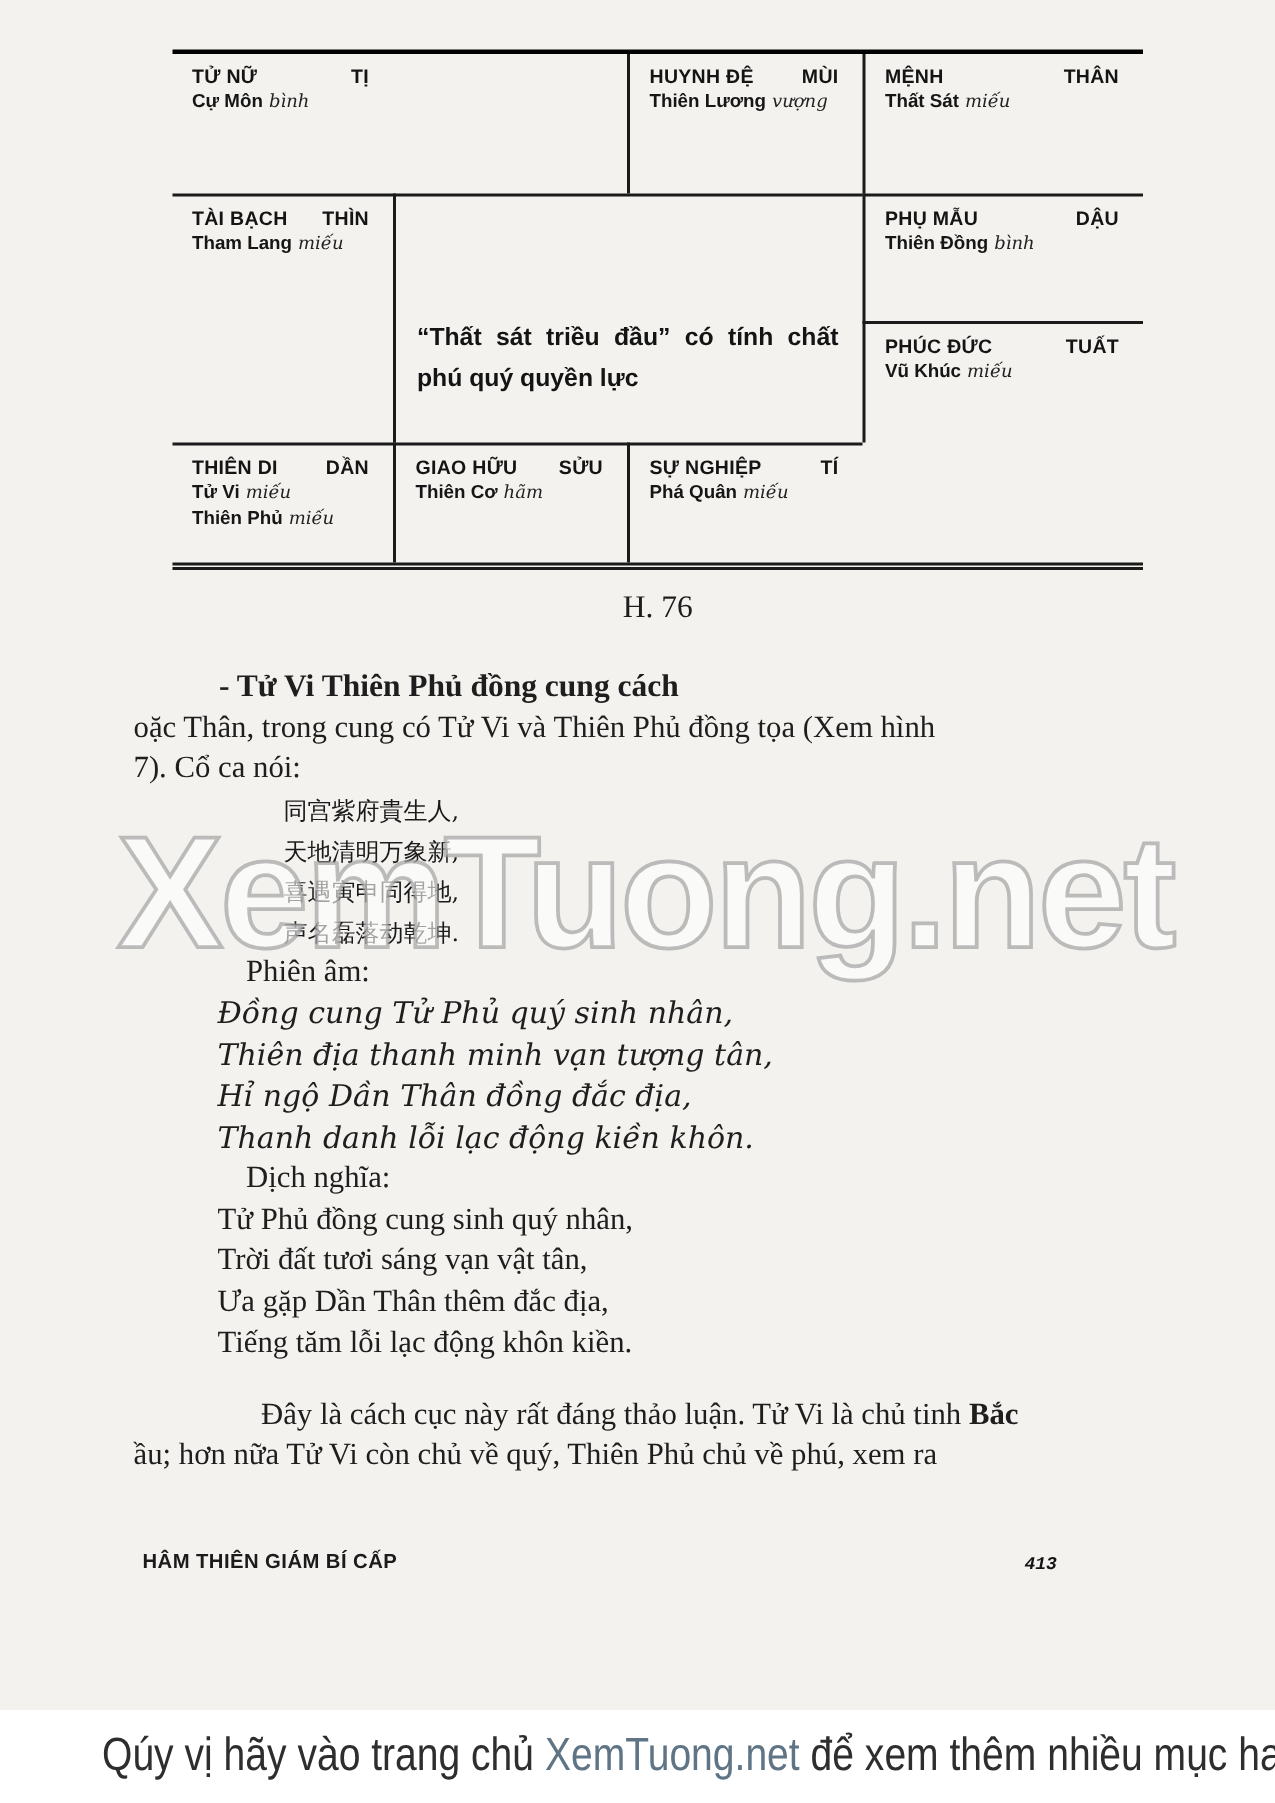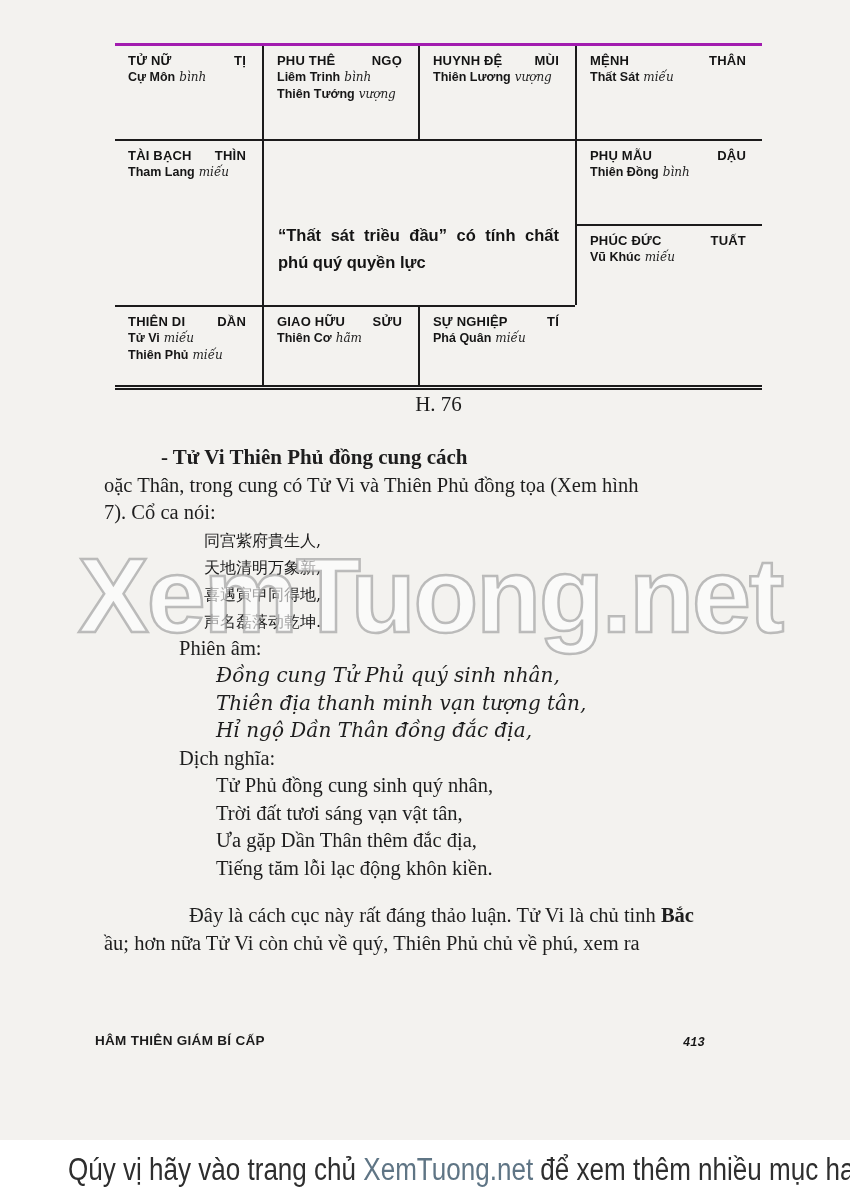--- a/index.html
+++ b/index.html
@@ -13,25 +13,25 @@
     position:absolute; left:0; top:0; width:850px; height:1140px;
     background:#f3f2ef;
   }
   .banner-strip {
     position:absolute; left:0; top:1140px; width:850px; height:62px;
     background:#ffffff;
   }
 
   
   .chart {
-    position:absolute; left:115px; top:43px; width:647px; height:339px;
+    position:absolute; left:115px; top:33px; width:647px; height:339px;
     display:grid;
     grid-template-columns:147px 156px 157px 187px;
     grid-template-rows:93px 85px 81px 80px;
-    border-top:3px solid #a21caf;
+    border-top:3px solid #000000;
     border-bottom:5px double #1b1b1b;
     box-sizing:content-box;
   }
   .cell { padding:7px 16px 0 13px; box-sizing:border-box; overflow:hidden; }
   .bl { border-left:2px solid #1b1b1b; }
   .bt { border-top:2px solid #1b1b1b; }
   .r1c1{grid-area:1/1;} .r1c2{grid-area:1/2;} .r1c3{grid-area:1/3;} .r1c4{grid-area:1/4;}
   .r2c1{grid-area:2/1;} .r2c4{grid-area:2/4;}
   .r3c1{grid-area:3/1;} .r3c4{grid-area:3/4;}
   .r4c1{grid-area:4/1;} .r4c2{grid-area:4/2;} .r4c3{grid-area:4/3;} .r4c4{grid-area:4/4;}
@@ -51,32 +51,32 @@
     margin-top:21px;
   }
 
   .caption {
     position:absolute; left:115px; top:392px; width:647px;
     text-align:center; font-size:21px; color:#1d1d1d;
   }
 
   
   .content {
-    position:absolute; left:104px; top:444px; width:670px;
+    position:absolute; left:89px; top:444px; width:670px;
     font-size:20.5px; line-height:27.5px; color:#1e1e1e;
   }
   .line { white-space:nowrap; }
   .ind { margin-left:57px; }
   .ind2 { margin-left:85px; }
   .heading { font-weight:bold; font-size:21px; margin-left:57px; }
   .cjk {
     margin-left:100px; font-family:"DejaVu Serif", serif;
     font-size:16px; line-height:27px; color:#1a1a1a;
   }
-  .verse { margin-left:112px; }
+  .verse { margin-left:56px; }
   .vlabel { margin-left:75px; }
   .italicverse { font-style:italic; font-family:"DejaVu Serif", serif; font-size:20px; }
   .gap { height:20px; }
   .boldword { font-weight:bold; }
 
   
   .watermark {
     position:absolute; left:78px; top:542px; z-index:5;
     font-family:"Liberation Sans", sans-serif; font-weight:bold;
     font-size:106px; letter-spacing:-2px; line-height:1;
@@ -115,28 +115,20 @@
   <div class="chart">
 
     <div class="cell r1c1">
       <div class="cell-head">
           <span>TỬ NỮ</span>
           <span>TỊ</span>
         </div>
       <div class="star"><span class="star-name">Cự Môn</span><span class="star-b">bình</span></div>
     </div>
 
-    <div class="cell r1c2 bl">
-      <div class="cell-head">
-          <span>PHU THÊ</span>
-          <span>NGỌ</span>
-        </div>
-      <div class="star"><span class="star-name">Liêm Trinh</span><span class="star-b">bình</span></div>
-      <div class="star"><span class="star-name">Thiên Tướng</span><span class="star-b">vượng</span></div>
-    </div>
 
     <div class="cell r1c3 bl">
       <div class="cell-head">
           <span>HUYNH ĐỆ</span>
           <span>MÙI</span>
         </div>
       <div class="star"><span class="star-name">Thiên Lương</span><span class="star-b">vượng</span></div>
     </div>
 
     <div class="cell r1c4 bl">
@@ -213,20 +205,21 @@
 
     <div class="line cjk">同宫紫府貴生人,</div>
     <div class="line cjk">天地清明万象新,</div>
     <div class="line cjk">喜遇寅申同得地,</div>
     <div class="line cjk">声名磊落动乾坤.</div>
 
     <div class="line vlabel">Phiên âm:</div>
     <div class="line verse italicverse">Đồng cung Tử Phủ quý sinh nhân,</div>
     <div class="line verse italicverse">Thiên địa thanh minh vạn tượng tân,</div>
     <div class="line verse italicverse">Hỉ ngộ Dần Thân đồng đắc địa,</div>
+    <div class="line verse italicverse">Thanh danh lỗi lạc động kiền khôn.</div>
 
     <div class="line vlabel">Dịch nghĩa:</div>
     <div class="line verse">Tử Phủ đồng cung sinh quý nhân,</div>
     <div class="line verse">Trời đất tươi sáng vạn vật tân,</div>
     <div class="line verse">Ưa gặp Dần Thân thêm đắc địa,</div>
     <div class="line verse">Tiếng tăm lỗi lạc động khôn kiền.</div>
 
     <div class="gap"></div>
     <div class="line ind2"><span>Đây là cách cục này rất đáng thảo luận. Tử Vi là chủ tinh </span><span class="boldword">Bắc</span></div>
     <div class="line">ầu; hơn nữa Tử Vi còn chủ về quý, Thiên Phủ chủ về phú, xem ra</div>

